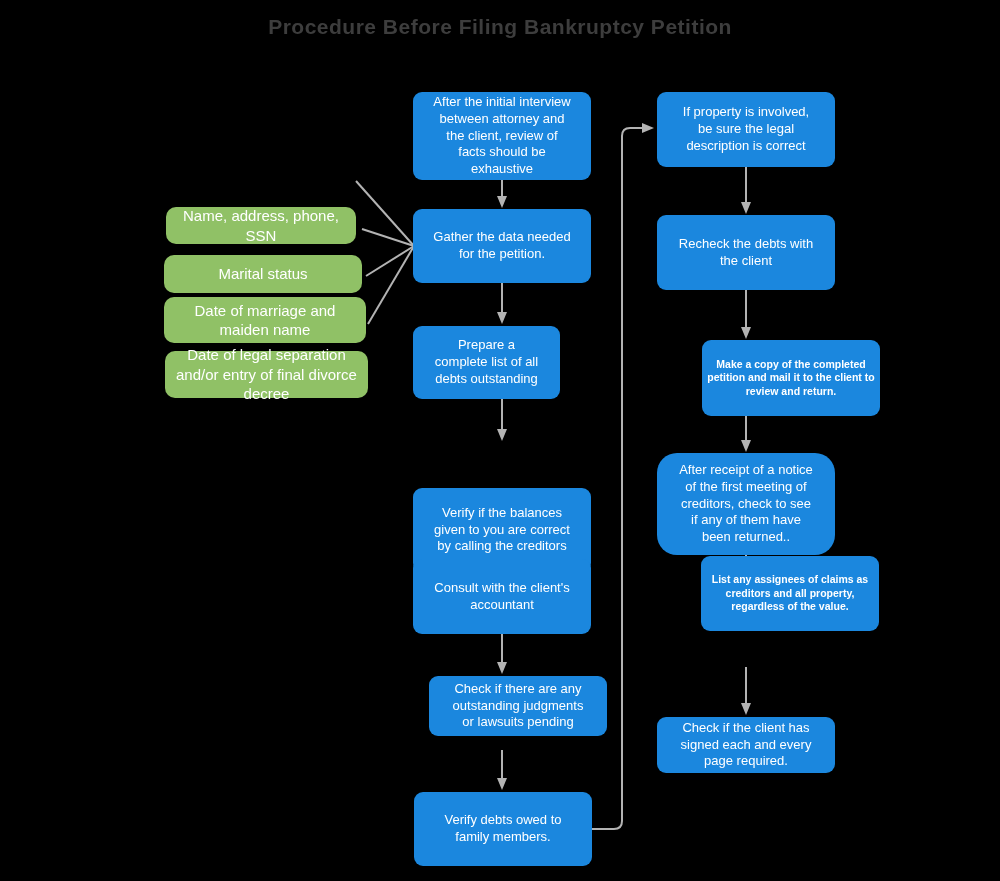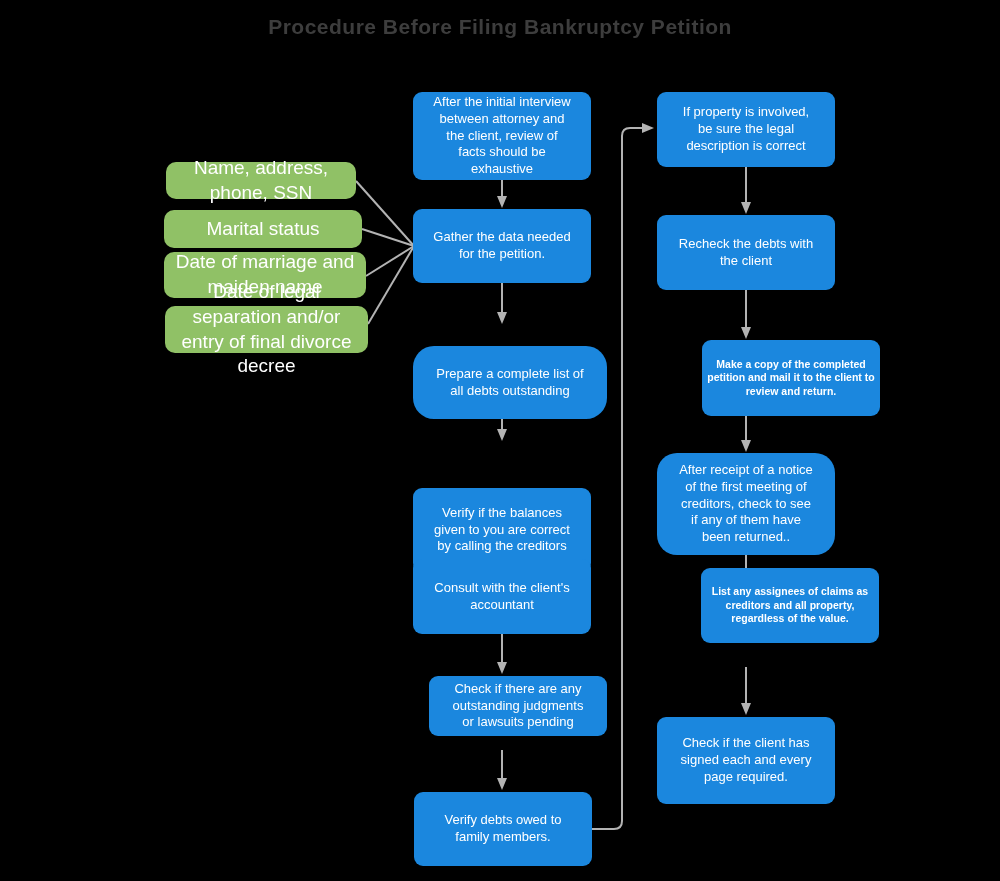--- a/index.html
+++ b/index.html
@@ -65,22 +65,23 @@
   }
   .node.blue.small{
     font-size:10.5px;
     font-weight:bold;
     padding:4px 4px;
     margin-left:44px;
   }
   .node.green{
     background:var(--green);
     border-radius:10px;
-    font-size:19px;
+    font-size:15px;
     padding:0 6px;
+    margin-top:45px;
   }
 </style>
 </head>
 <body>
 
 <div class="canvas">
 
   <div class="diagram-title">Procedure Before Filing Bankruptcy Petition</div>
 
   <svg class="connectors" viewBox="0 0 1000 881" xmlns="http://www.w3.org/2000/svg">
@@ -129,21 +130,21 @@
   <div class="node green" style="left:165px;top:306px;width:203px;height:47px;">
     <span>Date of legal separation and/or entry of final divorce decree</span>
   </div>
 
   <div class="node blue" style="left:413px;top:92px;width:178px;height:88px;">
     <span>After the initial interview between  attorney and the client, review of facts should be exhaustive</span>
   </div>
   <div class="node blue" style="left:413px;top:209px;width:178px;height:74px;">
     <span>Gather the data needed for the petition.</span>
   </div>
-  <div class="node blue" style="left:413px;top:346px;width:194px;height:73px;border-radius:21px;">
+  <div class="node blue" style="left:413px;top:326px;width:147px;height:73px;">
     <span>Prepare a complete list of all debts outstanding</span>
   </div>
   <div class="node blue" style="left:413px;top:443px;width:178px;height:84px;margin-top:45px;">
     <span>Verify if the balances given to you are correct by calling the creditors</span>
   </div>
   <div class="node blue" style="left:413px;top:559px;width:178px;height:75px;">
     <span>Consult with the client's accountant</span>
   </div>
   <div class="node blue" style="left:401px;top:676px;width:178px;height:60px;margin-left:28px;">
     <span>Check  if there are any outstanding judgments or lawsuits pending</span>
@@ -157,20 +158,20 @@
   </div>
   <div class="node blue" style="left:657px;top:215px;width:178px;height:75px;">
     <span>Recheck the debts with the client</span>
   </div>
   <div class="node blue small" style="left:658px;top:340px;width:178px;height:76px;">
     <span>Make a copy of the completed petition and mail it to the client to review and return.</span>
   </div>
   <div class="node blue" style="left:657px;top:453px;width:178px;height:102px;border-radius:20px;">
     <span>After receipt of a notice of the first meeting of creditors, check to see if any of them have been returned..</span>
   </div>
-  <div class="node blue small" style="left:657px;top:568px;width:178px;height:75px;text-align:center;">
+  <div class="node blue small" style="left:657px;top:556px;width:178px;height:75px;text-align:center;">
     <span>List any assignees of claims as creditors and all property, regardless of the value.</span>
   </div>
-  <div class="node blue" style="left:657px;top:717px;width:178px;height:87px;">
+  <div class="node blue" style="left:657px;top:717px;width:178px;height:56px;">
     <span>Check if the client has signed each and every page required.</span>
   </div>
 
 </div>
 
 </body></html>

